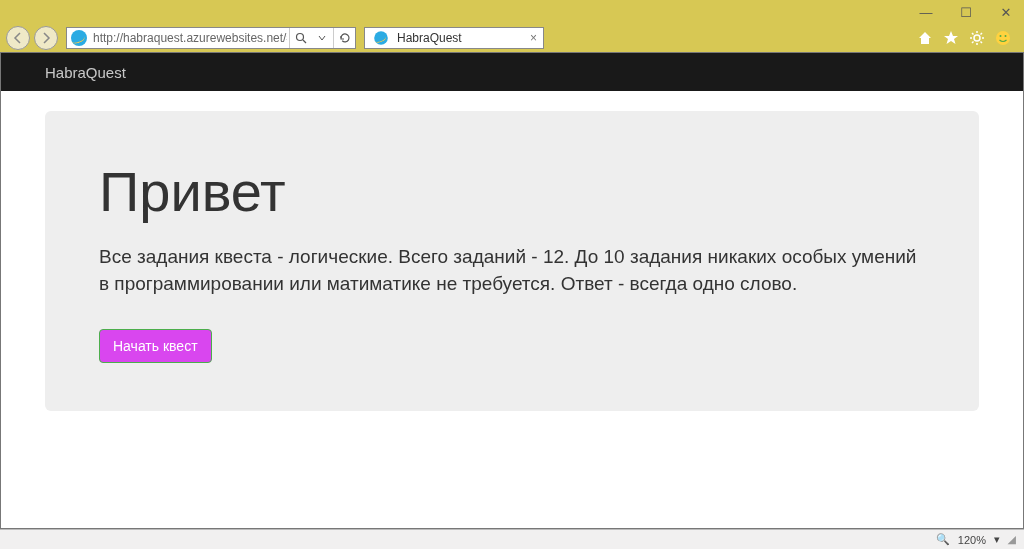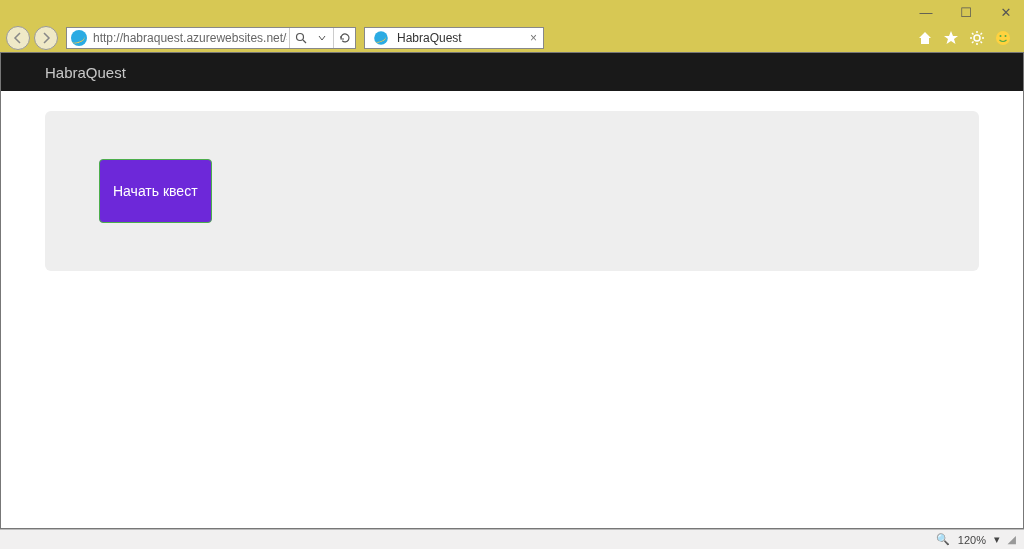--- a/index.html
+++ b/index.html
@@ -138,25 +138,25 @@
     }
     .jumbotron p {
       font-size: 19px;
       font-weight: 300;
       color: #333;
       line-height: 1.4;
       margin-bottom: 32px;
     }
     .btn-success {
       display: inline-block;
-      background: #6d28d9;
+      background: #d946ef;
       border: 1px solid #4cae4c;
       color: #fff;
       font-size: 14px;
-      padding: 23px 13px;
+      padding: 8px 13px;
       border-radius: 4px;
       cursor: pointer;
     }
     .statusbar {
       position: absolute;
       bottom: 0; left: 0; right: 0;
       height: 20px;
       background: #f1f0f0;
       border-top: 1px solid #bbb;
       display: flex;
@@ -253,20 +253,22 @@
         </svg>
     </div>
   </div>
 </div>
 
 <div class="content-area">
   <div class="page-navbar">
     <a>HabraQuest</a>
   </div>
   <div class="jumbotron">
+    <h1>Привет</h1>
+    <p>Все задания квеста - логические. Всего заданий - 12. До 10 задания никаких особых умений в программировании или матиматике не требуется. Ответ - всегда одно слово.</p>
     <button class="btn-success">Начать квест</button>
   </div>
 </div>
 
 <div class="statusbar">
   <span class="zoom-icon">🔍</span>
   <span>120%</span>
   <span>▾</span>
   <span style="color:#999">◢</span>
 </div>

